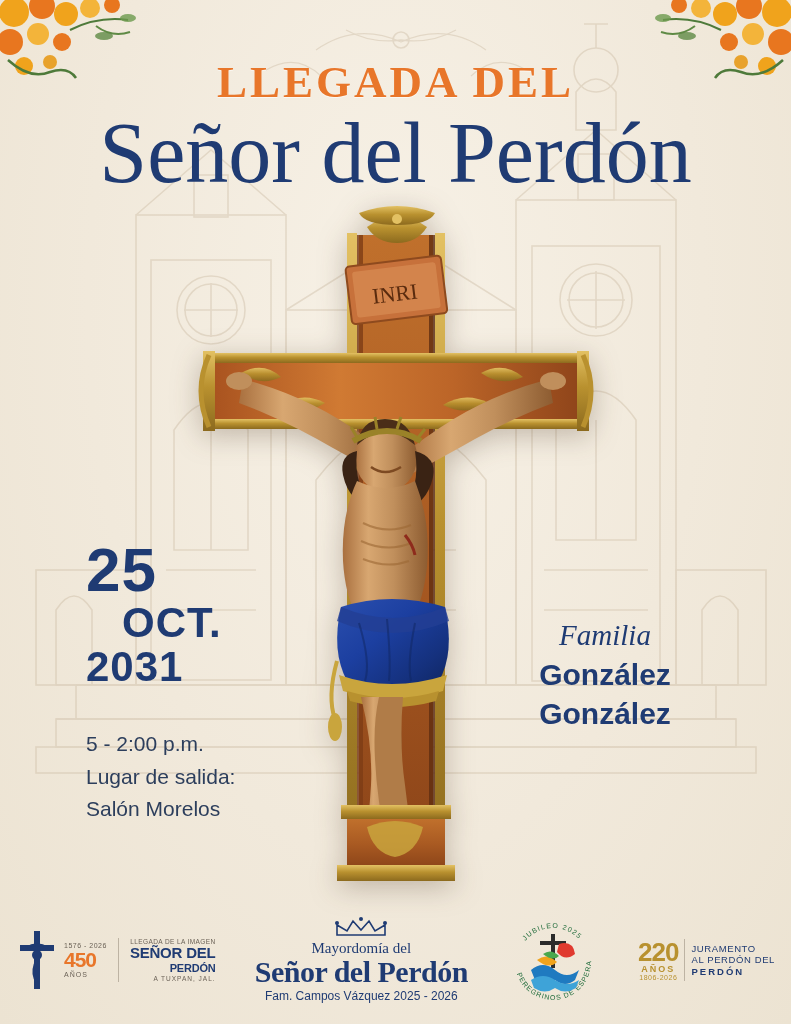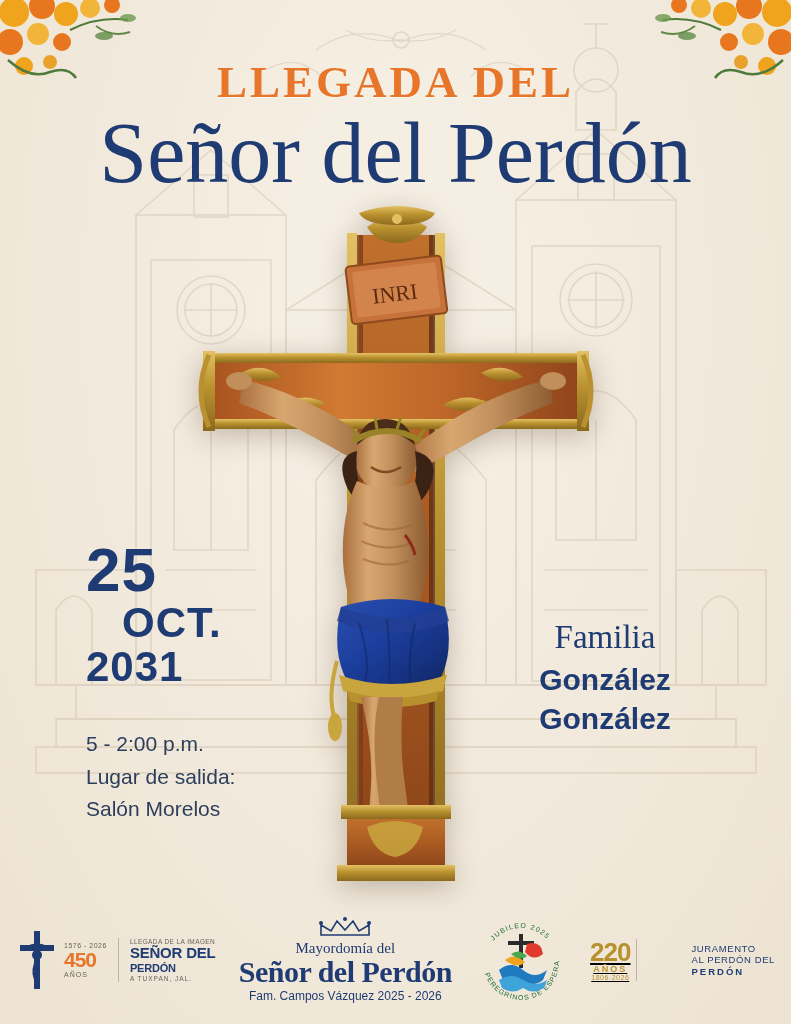--- a/index.html
+++ b/index.html
@@ -89,21 +89,21 @@
     font-family:"Liberation Sans", sans-serif;
   }
 
   
   .familyblock{
     position:absolute;right:66px;top:618px;
     text-align:center;color:#1f3b73;width:240px;
   }
   .familyblock .fam{
     font-family:"Liberation Serif", serif;
-    font-size:33px;line-height:1.2;
+    font-style:italic;font-size:29px;line-height:1.2;
   }
   .familyblock .fam-name{
     font-family:"Liberation Sans", sans-serif;
     font-weight:bold;font-size:30px;line-height:1.18;margin-top:4px;
   }
 
   
   .footer{
     position:absolute;left:0;right:0;bottom:14px;
     height:100px;
@@ -111,42 +111,42 @@
     padding:0 16px;box-sizing:border-box;
   }
   .logo{display:flex;align-items:center;gap:6px;}
 
   .logo-450 .cross-mini svg{display:block;}
   .l450-txt{line-height:1.05;text-align:left;}
   .l450-txt .yrs{font-size:7px;color:#6b6257;letter-spacing:.5px;}
   .l450-txt .big{font-size:21px;font-weight:bold;color:#e8762a;letter-spacing:-1px;}
   .l450-txt .small{font-size:7px;color:#6b6257;letter-spacing:1px;}
   .l450-div{width:1px;height:44px;background:#bdb3a3;margin:0 5px;}
-  .l450-right{line-height:1.12;text-align:left;color:#1f3b73;}
+  .l450-right{line-height:1.12;text-align:right;color:#1f3b73;}
   .l450-right .t1{font-size:6.5px;letter-spacing:.4px;color:#6b6257;}
   .l450-right .t2{font-size:15px;font-weight:bold;letter-spacing:-.2px;}
   .l450-right .t3{font-size:11px;font-weight:bold;letter-spacing:-.2px;}
   .l450-right .t4{font-size:6.5px;letter-spacing:1px;color:#6b6257;}
 
   .logo-mayordomia{text-align:center;color:#1f3b73;line-height:1.08;}
   .logo-mayordomia .crown{margin-bottom:-2px;}
   .logo-mayordomia .m1{font-size:15px;font-family:"Liberation Serif",serif;}
   .logo-mayordomia .m2{font-size:30px;font-family:"Liberation Serif",serif;font-weight:bold;letter-spacing:-.5px;}
   .logo-mayordomia .m3{font-size:12px;margin-top:2px;}
 
   .logo-peregrinos{position:relative;width:92px;height:92px;}
   .logo-peregrinos svg{width:100%;height:100%;display:block;}
 
   .logo-220{display:flex;align-items:center;gap:6px;}
-  .l220-left{text-align:center;line-height:1;text-decoration:underline;}
+  .l220-left{text-align:center;line-height:1;}
   .l220-left .n{font-size:26px;font-weight:bold;color:#b8912f;letter-spacing:-1px;}
   .l220-left .a{font-size:9px;font-weight:bold;color:#b8912f;letter-spacing:2px;}
   .l220-left .y{font-size:7px;color:#b8912f;letter-spacing:.5px;}
   .l220-div{width:1px;height:42px;background:#bdb3a3;}
-  .l220-right{color:#1f3b73;line-height:1.18;margin-left:48px;}
+  .l220-right{color:#1f3b73;line-height:1.18;}
   .l220-right .r1{font-size:9.5px;letter-spacing:.6px;}
   .l220-right .r2{font-size:9.5px;letter-spacing:.6px;}
   .l220-right .r3{font-size:9.5px;font-weight:bold;letter-spacing:2px;}
 </style>
 </head>
 <body>
 
 <div class="poster">
 
   <div class="cathedral">

